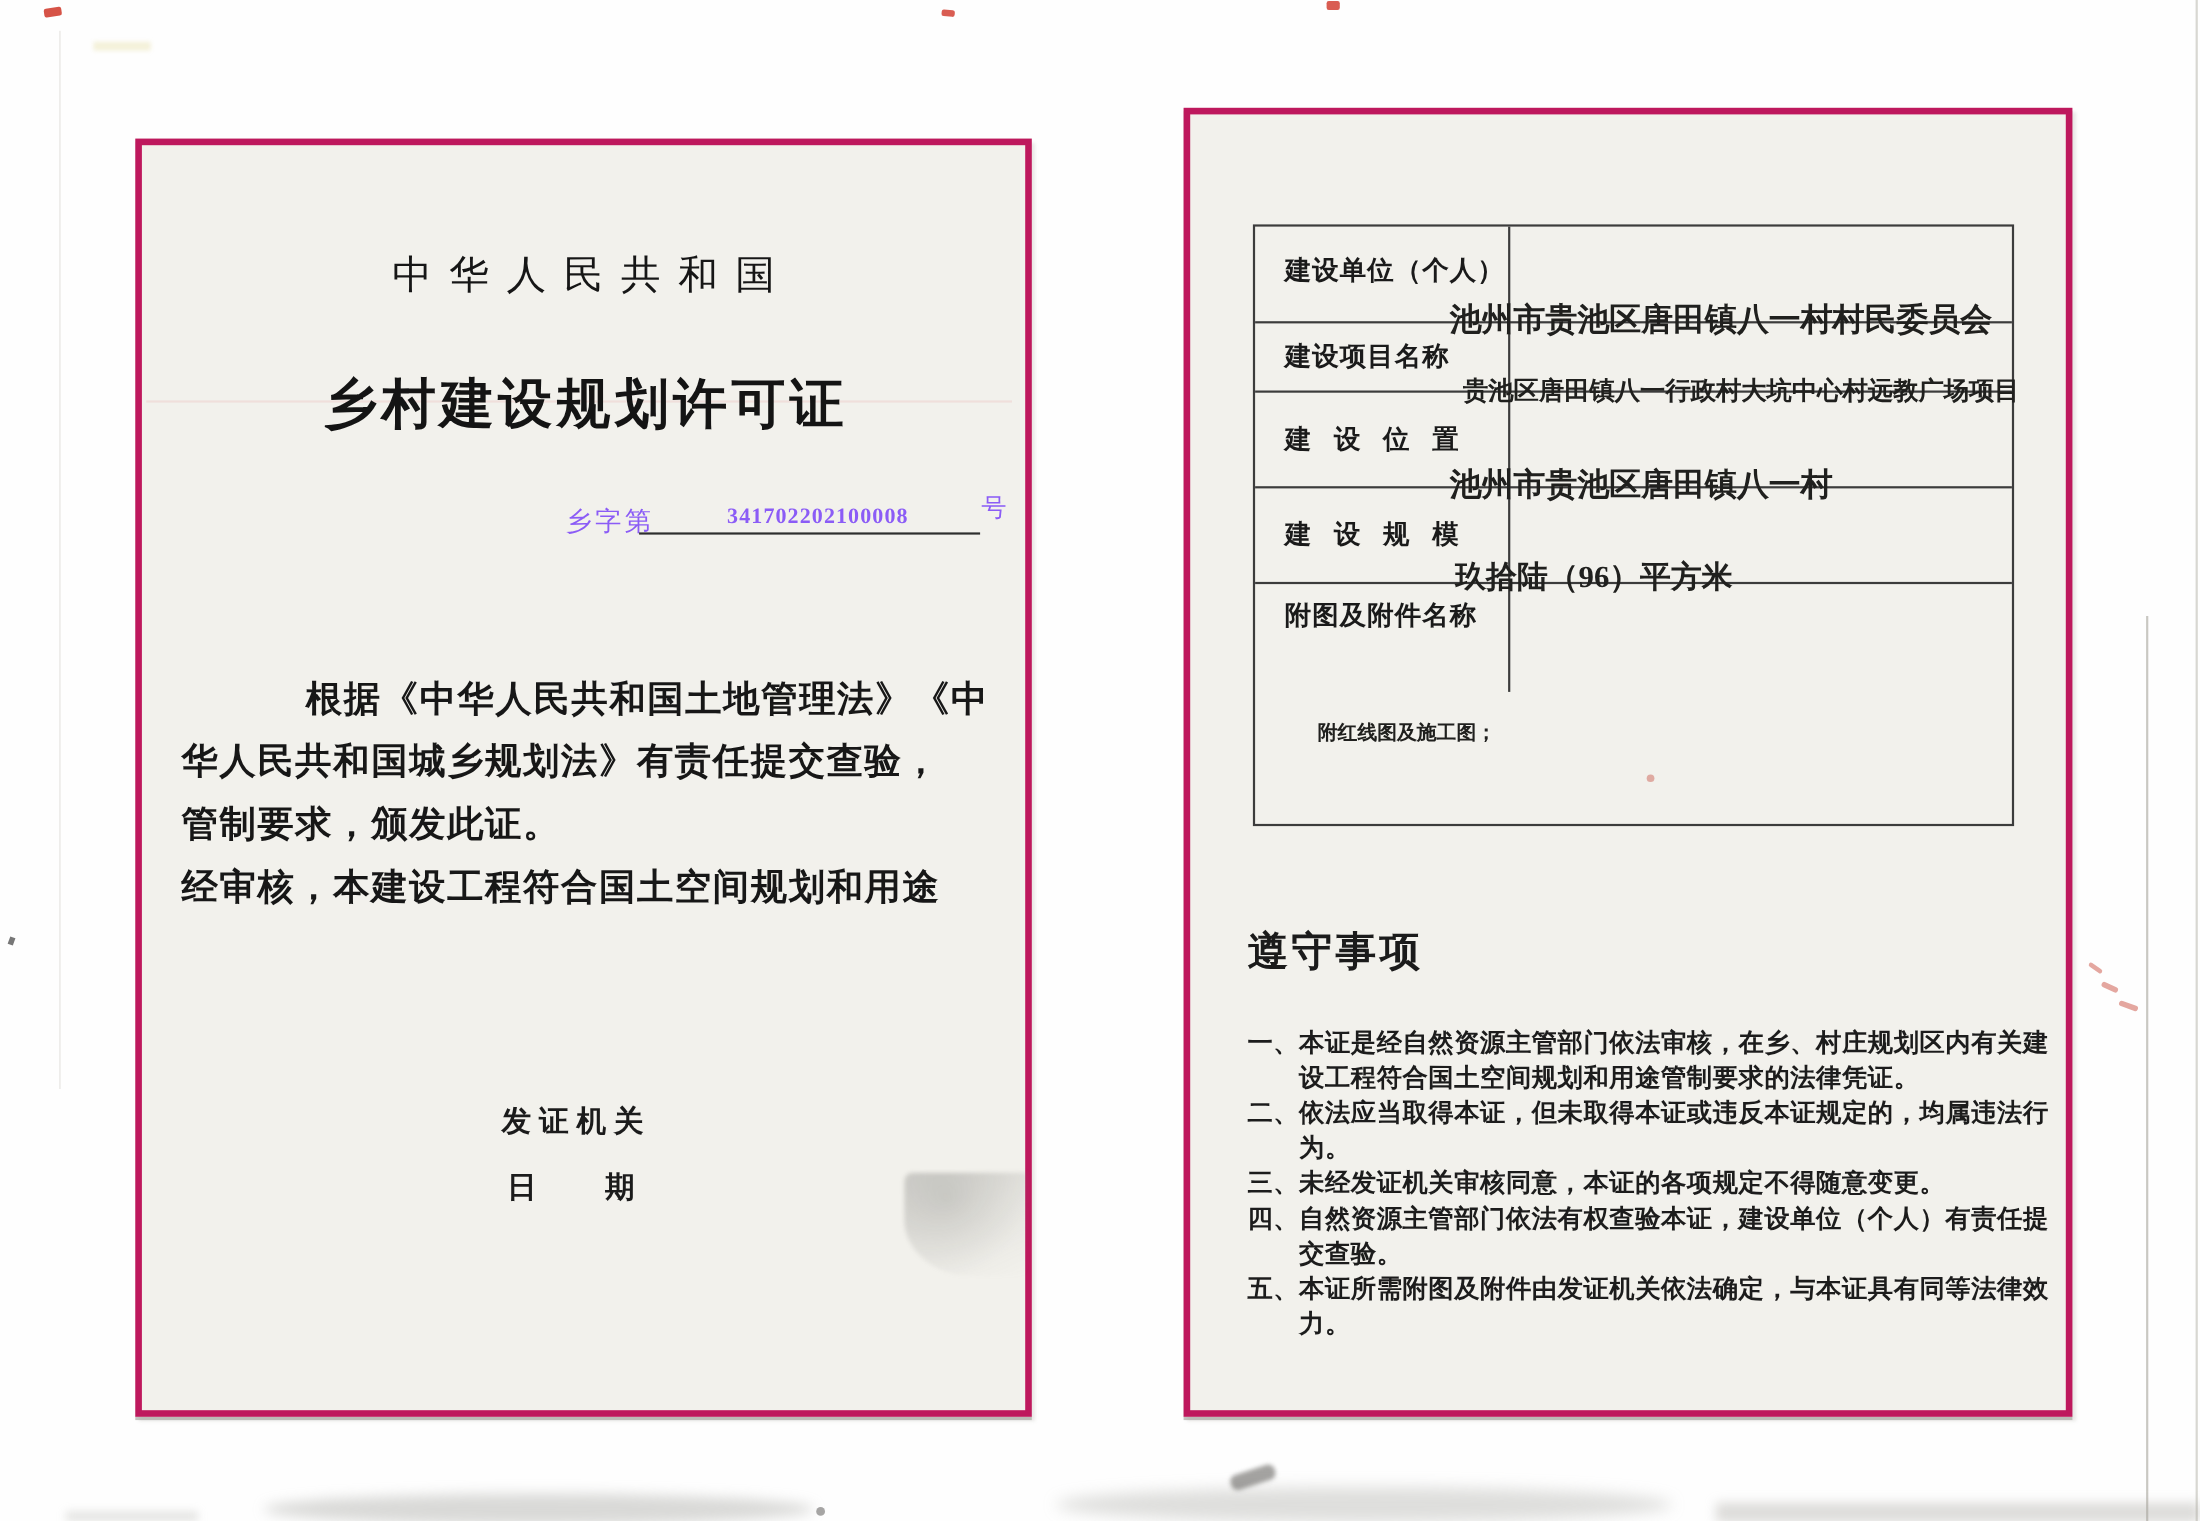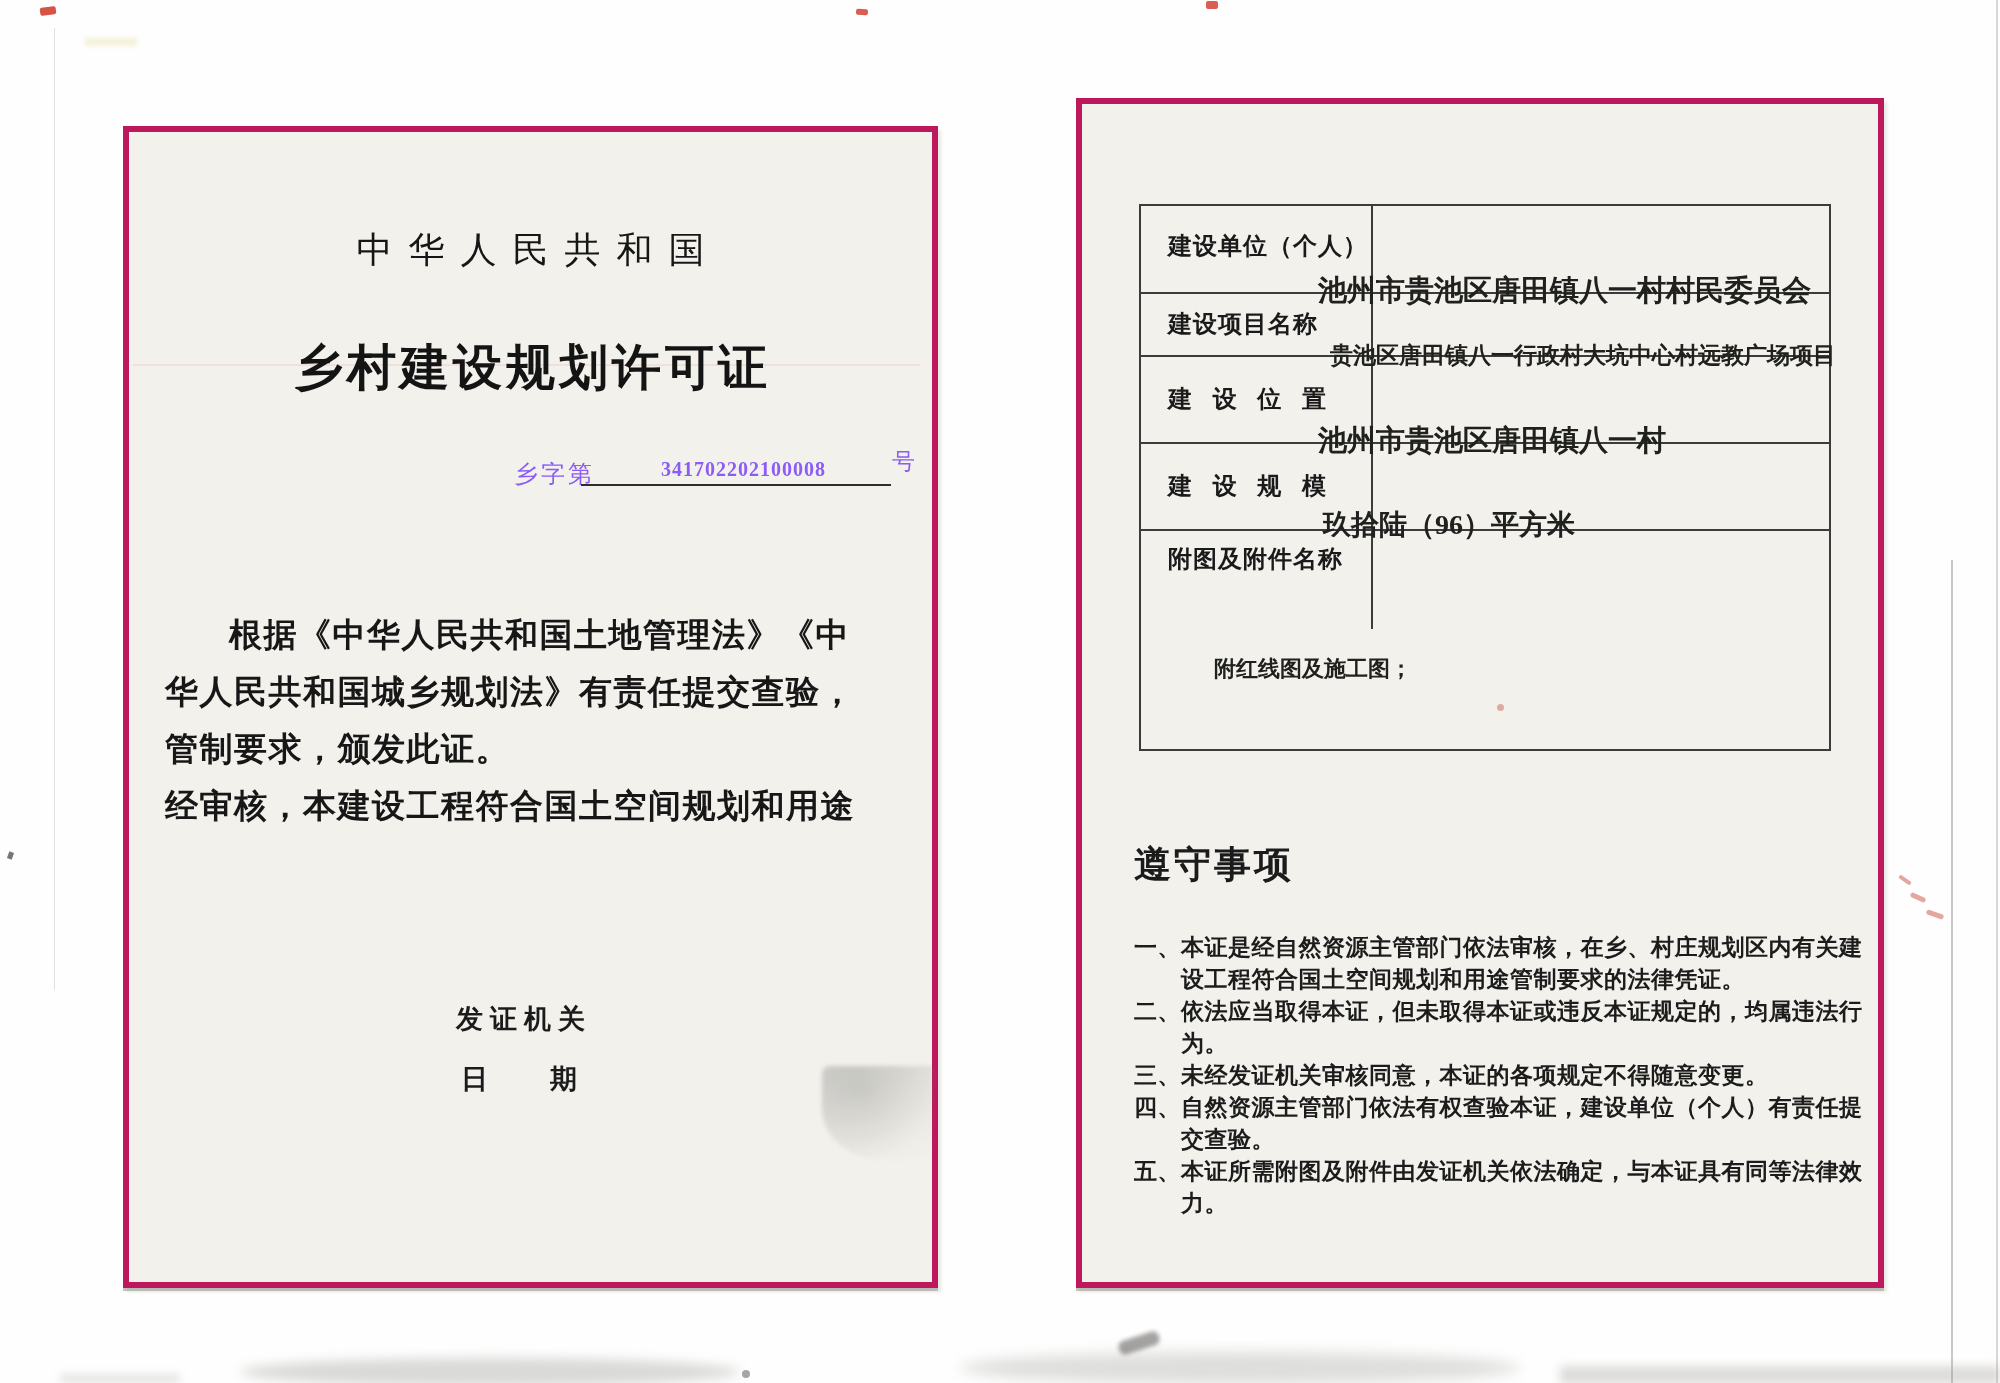--- a/index.html
+++ b/index.html
@@ -19,21 +19,21 @@
   .faint-pink-line{position:absolute;left:4px;top:232px;width:98%;height:2px;
            background:rgba(231,160,160,.22);}
   .serial-line{position:absolute;left:385px;top:318px;width:400px;height:50px;
            font-family:"Liberation Serif",serif;color:#8b5cf6;}
   .serial-prefix{position:absolute;left:0;top:8px;font-size:24px;letter-spacing:3px;}
   .u-main{position:absolute;left:67px;top:34px;width:310px;border-bottom:2px solid #2e2e2e;}
   .serial-number{position:absolute;left:147px;top:8px;font-size:20px;letter-spacing:1px;font-weight:600;}
   .serial-suffix{position:absolute;left:378px;top:-4px;font-size:23px;}
   .body-par{position:absolute;left:36px;top:474px;width:734px;
            font-size:33px;font-weight:700;line-height:57px;letter-spacing:1.5px;color:#171717;}
-  .body-par .indent{text-indent:64px;}
+  .body-par .indent{text-indent:64px;text-align:right;}
   .issuer{position:absolute;left:327px;top:869px;font-size:27px;font-weight:700;letter-spacing:7px;}
   .date-line{position:absolute;left:332px;top:929px;font-size:27px;font-weight:700;display:flex;gap:62px;}
   .smudge{position:absolute;left:693px;top:934px;width:112px;height:94px;
           background:
             linear-gradient(155deg, rgba(95,95,92,.20) 8%, rgba(120,120,116,.12) 45%, rgba(140,140,136,.04) 80%, transparent),
             radial-gradient(ellipse at 35% 25%, rgba(100,100,96,.16), transparent 70%);
           filter:blur(2px);border-radius:8px 0 0 55%;}
 
   
   .info-table{position:absolute;left:57px;top:100px;width:692px;height:547px;
@@ -42,21 +42,21 @@
   .hline{position:absolute;left:0;width:100%;height:0;border-top:2px solid #3c3c3c;}
   .tbl-label{position:absolute;left:27px;font-size:24px;font-weight:700;letter-spacing:1px;
              white-space:nowrap;color:#1a1a1a;}
   .tbl-label.spread{letter-spacing:2px;word-spacing:10px;}
   .tbl-value{position:absolute;font-family:"Liberation Serif",serif;font-weight:600;
              white-space:nowrap;color:#20201e;}
   .v1{left:177px;top:65px;font-size:29px;text-align:center;}
   .v2{left:189px;top:110px;font-size:23px;margin-top:24px;}
   .v3{left:177px;top:215px;font-size:29px;}
   .v4{left:182px;top:300px;font-size:28px;}
-  .v5{left:73px;top:448px;font-size:22px;}
+  .v5{left:57px;top:448px;font-size:18px;}
   .notice-heading{position:absolute;left:52px;top:736px;font-size:37px;font-weight:900;letter-spacing:3px;}
   .notice-list{position:absolute;left:52px;top:827px;width:730px;}
   .notice-item{display:flex;font-size:23px;font-weight:600;line-height:32px;letter-spacing:.5px;color:#1c1c1c;}
   .notice-num{flex:0 0 47px;}
   .notice-text{flex:1;}
 
   
   .art{position:absolute;}
   .red{background:#cf3527;border-radius:2px;}
   .red-soft{background:rgba(205,95,82,.55);border-radius:3px;}

